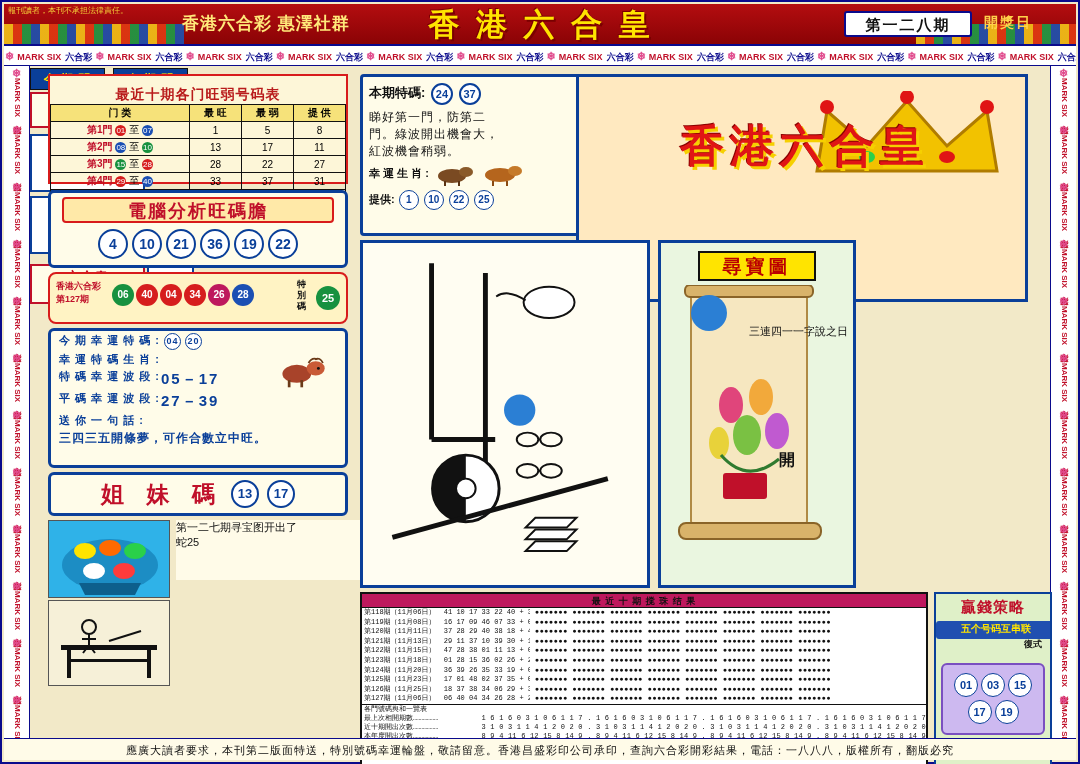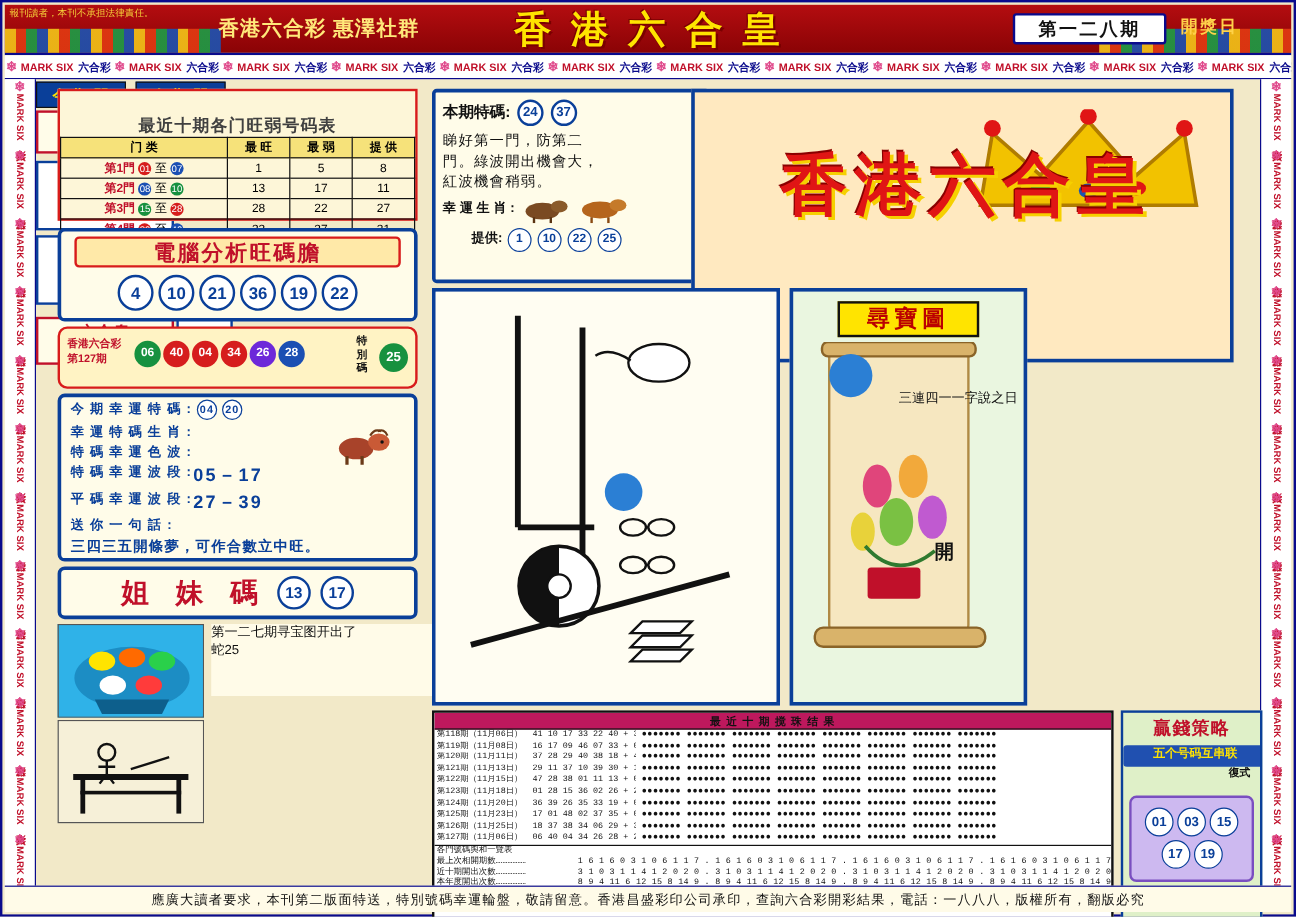--- a/index.html
+++ b/index.html
@@ -80,21 +80,21 @@
   .side.right { right:2px; border-left:1px solid #0a0a8c;}
   .side .unit { height:57px; line-height:10px; padding-top:2px;}
   .side .unit .fl { color:#e04a8c; font-size:11px; display:block;}
   .side .unit .tx { writing-mode:vertical-rl; display:inline-block; letter-spacing:0px;}
   
   .content { position:absolute; left:28px; top:66px; width:1024px; height:672px; }
   .panel { position:absolute; background:#fffbe8; }
   
   #tbl10 { left:18px; top:6px; width:300px; height:110px;
     border:2px solid #d81b1b; background:#fdf6d8; }
-  .tbl10-title { text-align:center; font-size:14px; font-weight:bold; color:#404040; padding-top:20px; letter-spacing:1px;}
+  .tbl10-title { text-align:center; font-size:14px; font-weight:bold; color:#b91c1c; padding-top:10px; letter-spacing:1px;}
   table.t10 { width:100%; border-collapse:collapse; font-size:10px; }
   table.t10 th, table.t10 td { border:1px solid #111; text-align:center; height:14px;margin-top:24px; }
   table.t10 thead th { background:#f6e27a; font-weight:bold; font-size:10px;}
   .gate { color:#c0102a; font-weight:bold; }
   .ball-s { display:inline-block; width:11px; height:11px; line-height:11px; border-radius:50%;
     color:#fff; font-size:8px; text-align:center; vertical-align:middle;}
   .b-red{background:#d61d1d;} .b-blue{background:#1b4fb3;} .b-green{background:#17913f;}
   
   #analysis { left:18px; top:122px; width:300px; height:78px;
     border:3px solid #0a3f99; border-radius:6px; background:#fffce9; }
@@ -137,29 +137,29 @@
   #pic2 { left:18px; top:532px; width:122px; height:86px; border:1px solid #555; background:#f6f0d8; overflow:hidden;}
   #pictext { left:146px; top:452px; width:190px; height:60px; font-size:11px; color:#111; line-height:15px;}
   
   #special { left:330px; top:6px; width:232px; height:162px;
     border:3px solid #0a3f99; border-radius:4px; background:#fffce9;}
   .sp-head { font-size:13px; font-weight:bold; color:#111; padding:6px 0 0 6px;}
   .sp-head .cball { display:inline-block; width:22px;height:22px;border-radius:50%;border:2px solid #0a3f99;
     background:#fff;color:#0a3f99;font-size:11px;text-align:center;line-height:18px; vertical-align:middle; margin-left:2px;}
   .sp-body { font-size:12px; color:#111; line-height:17px; padding:4px 6px 0 6px; letter-spacing:1px;}
   .sp-zodiac { font-size:11px; font-weight:bold; color:#111; padding:2px 0 0 6px;}
-  .sp-provide { font-size:11px; font-weight:bold; color:#111; padding:4px 0 0 6px;margin-left:24px;}
+  .sp-provide { font-size:11px; font-weight:bold; color:#111; padding:4px 0 0 6px;}
   .sp-provide .cb { display:inline-block; width:20px;height:20px;border-radius:50%;border:1.5px solid #0a3f99;
     background:#fff;color:#0a3f99;font-size:10px;text-align:center;line-height:17px;margin:0 1px;}
   
   #bigtitle { left:546px; top:6px; width:452px; height:228px;
     border:3px solid #0a3f99; background:#ffe9c0;}
   .crown { position:absolute; left:228px; top:14px; width:200px; height:92px;}
   .bt-text { position:absolute; left:10px; top:40px; width:432px; height:110px;
-    font-size:56px; font-weight:bold; color:#e01515; letter-spacing:6px; text-align:center;
+    font-size:44px; font-weight:bold; color:#e01515; letter-spacing:6px; text-align:center;
     text-shadow:3px 3px 0 #f6d000, -1px -1px 0 #8a0000;}
   
   #draw { left:330px; top:172px; width:290px; height:348px;
     border:3px solid #0a3f99; background:#fffdf2;}
   
   #treasure { left:628px; top:172px; width:198px; height:348px;
     border:3px solid #0a3f99; background:#eaf6e0;}
   .tr-title { margin:8px auto 0; width:118px; height:30px; background:#ffe400; border:2px solid #111;
     color:#b00; font-size:19px; font-weight:bold; text-align:center; line-height:27px; letter-spacing:4px;}
   
@@ -315,35 +315,34 @@
 
     <div class="panel" id="prev">
       <div class="prev-label">
         <span>香港六合彩</span><br><span>第127期</span>
       </div>
       <div class="prev-balls" id="prev-balls">
           <div class="pball" style="background:#17913f">06</div>
           <div class="pball" style="background:#d61d1d">40</div>
           <div class="pball" style="background:#d61d1d">04</div>
           <div class="pball" style="background:#d61d1d">34</div>
-          <div class="pball" style="background:#6d28d9">26</div>
+          <div class="pball" style="background:#be185d">26</div>
           <div class="pball" style="background:#1b4fb3">28</div>
         </div>
       <div class="prev-sp">特<br>別<br>碼</div>
       <div class="prev-spball">25</div>
     </div>
 
     <div class="panel" id="lucky">
       <div class="lucky-line">
         <span>今 期 幸 運 特 碼 :</span>
         <span class="mini-ball">04</span>
         <span class="mini-ball">20</span>
       </div>
       <div class="lucky-line">幸 運 特 碼 生 肖 :</div>
-      <div class="lucky-line">特 碼 幸 運 色 波 :</div>
       <div class="lucky-line">
         <span>特 碼 幸 運 波 段 :</span>
       </div>
       <div class="lucky-line lucky-big" style="padding-left:110px;margin-top:-16px;">05－17</div>
       <div class="lucky-line">
         <span>平 碼 幸 運 波 段 :</span>
       </div>
       <div class="lucky-line lucky-big" style="padding-left:110px;margin-top:-16px;">27－39</div>
       <div class="lucky-line">送 你 一 句 話 :</div>
       <div class="lucky-line" style="font-size:12px;">三四三五開條夢，可作合數立中旺。</div>

